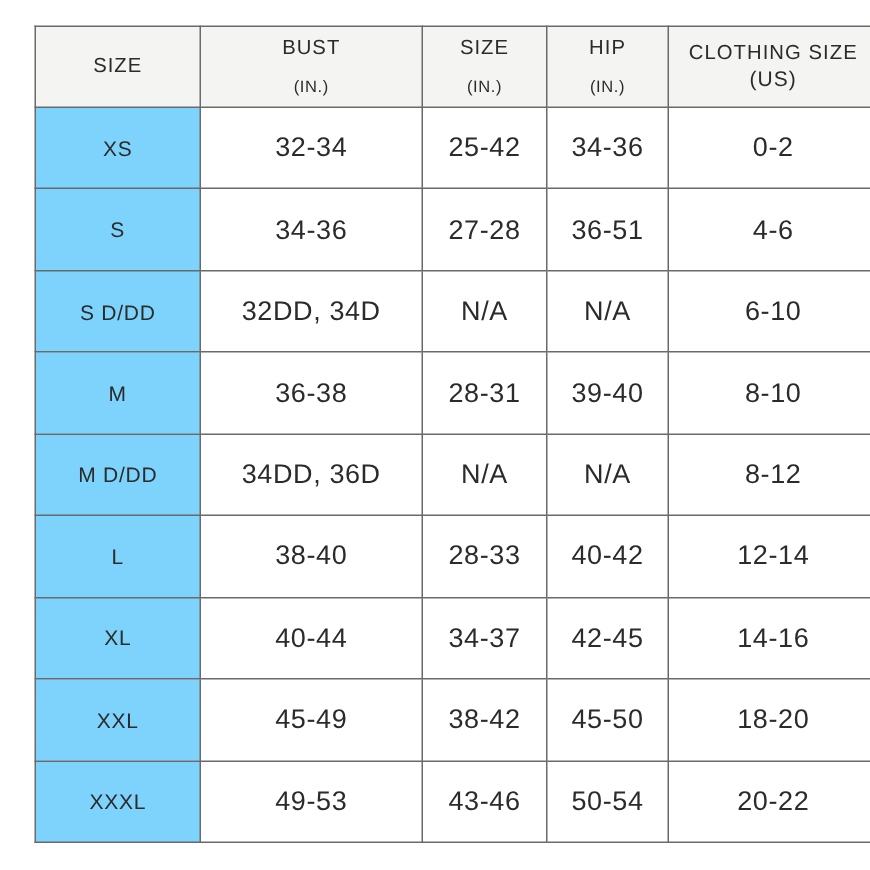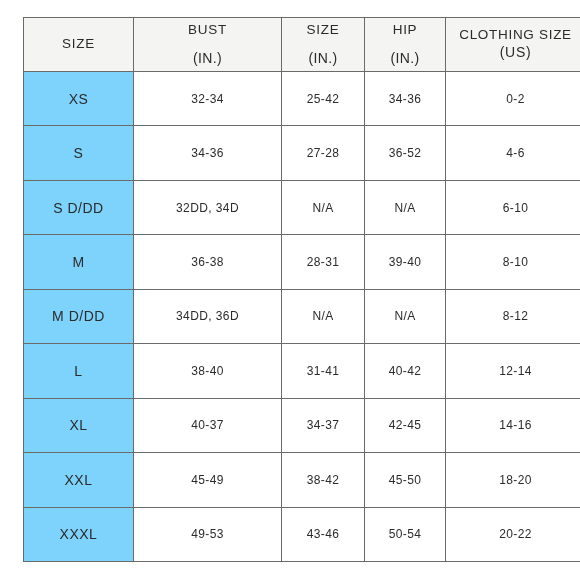--- a/index.html
+++ b/index.html
@@ -56,40 +56,40 @@
     letter-spacing: 0.6px;
     line-height: 1.25;
   }
   thead th .hdr-main {
     display: block;
     font-size: 13.5px;
     letter-spacing: 0.7px;
   }
   thead th .hdr-unit {
     display: block;
-    font-size: 14px;
+    font-size: 11px;
     letter-spacing: 0.4px;
     margin-top: 11px;
   }
   thead th.clothing .hdr-unit {
     font-size: 14px;
     letter-spacing: 0.7px;
     margin-top: 0;
   }
 
   tbody tr { height: 49.2px; }
 
   td.size-cell {
     background: #7dd3fc;
     font-size: 14px;
     letter-spacing: 0.5px;
   }
   td.val-cell {
     background: #ffffff;
-    font-size: 12px;
+    font-size: 18px;
     letter-spacing: 0.4px;
   }
 </style>
 </head>
 <body>
 
 <div id="size-chart-wrap">
   <table class="size-chart">
     <colgroup>
       <col class="c-size">
@@ -126,21 +126,21 @@
           <td class="size-cell">XS</td>
           <td class="val-cell">32-34</td>
           <td class="val-cell">25-42</td>
           <td class="val-cell">34-36</td>
           <td class="val-cell">0-2</td>
         </tr>
         <tr>
           <td class="size-cell">S</td>
           <td class="val-cell">34-36</td>
           <td class="val-cell">27-28</td>
-          <td class="val-cell">36-52</td>
+          <td class="val-cell">36-51</td>
           <td class="val-cell">4-6</td>
         </tr>
         <tr>
           <td class="size-cell">S D/DD</td>
           <td class="val-cell">32DD, 34D</td>
           <td class="val-cell">N/A</td>
           <td class="val-cell">N/A</td>
           <td class="val-cell">6-10</td>
         </tr>
         <tr>
@@ -153,27 +153,27 @@
         <tr>
           <td class="size-cell">M D/DD</td>
           <td class="val-cell">34DD, 36D</td>
           <td class="val-cell">N/A</td>
           <td class="val-cell">N/A</td>
           <td class="val-cell">8-12</td>
         </tr>
         <tr>
           <td class="size-cell">L</td>
           <td class="val-cell">38-40</td>
-          <td class="val-cell">31-41</td>
+          <td class="val-cell">28-33</td>
           <td class="val-cell">40-42</td>
           <td class="val-cell">12-14</td>
         </tr>
         <tr>
           <td class="size-cell">XL</td>
-          <td class="val-cell">40-37</td>
+          <td class="val-cell">40-44</td>
           <td class="val-cell">34-37</td>
           <td class="val-cell">42-45</td>
           <td class="val-cell">14-16</td>
         </tr>
         <tr>
           <td class="size-cell">XXL</td>
           <td class="val-cell">45-49</td>
           <td class="val-cell">38-42</td>
           <td class="val-cell">45-50</td>
           <td class="val-cell">18-20</td>

